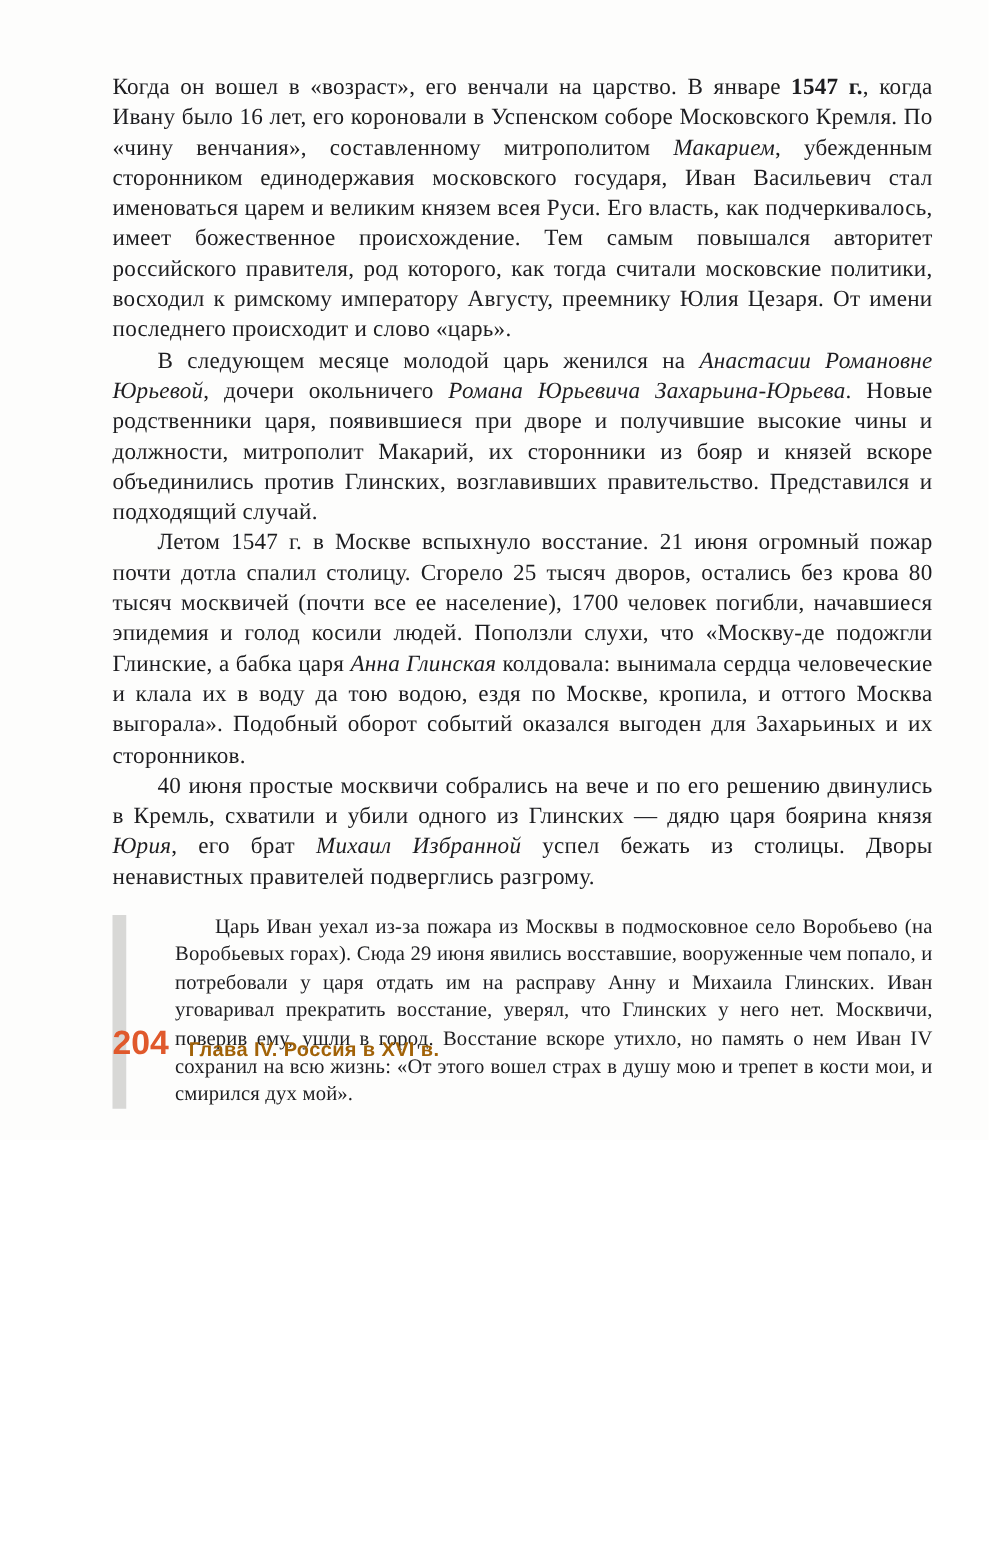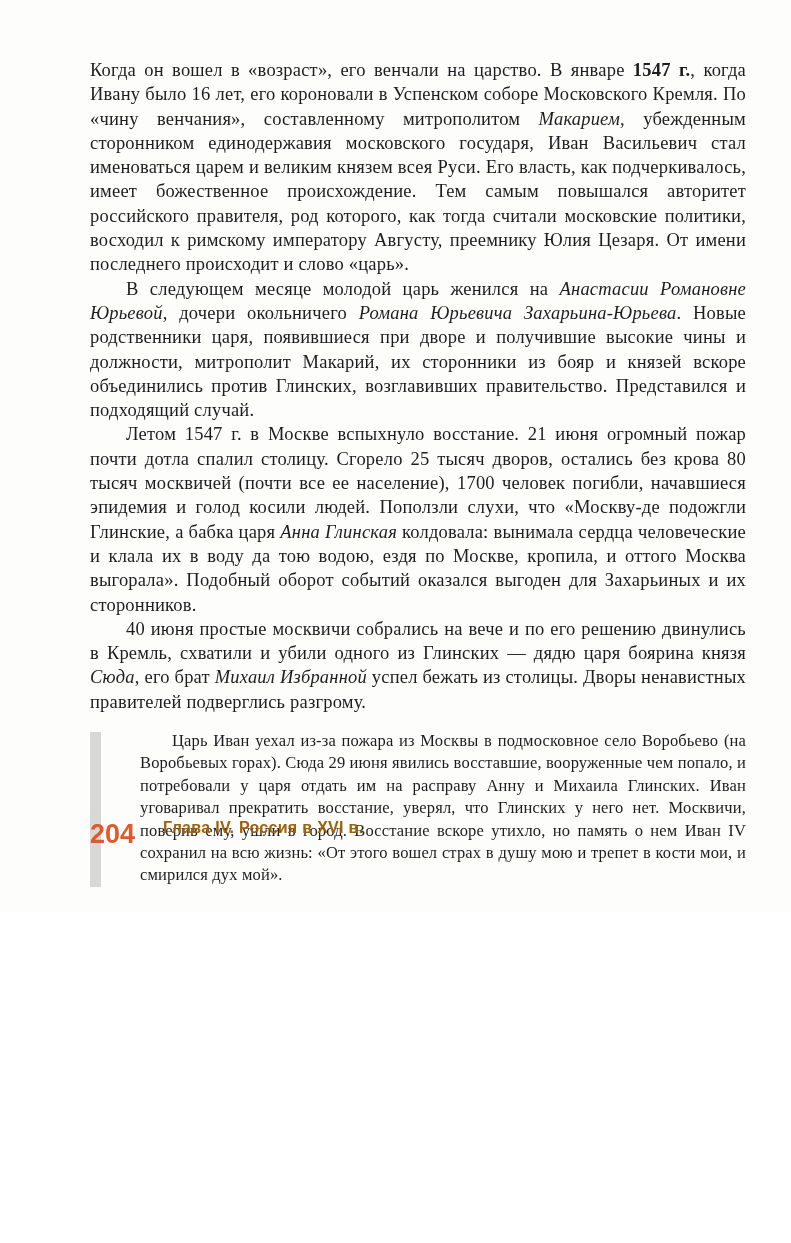--- a/index.html
+++ b/index.html
@@ -41,22 +41,22 @@
     line-height: 22.4px;
     text-align: justify;
     text-indent: 32px;
     letter-spacing: 0.15px;
     hyphens: auto; -webkit-hyphens: auto;
   }
   .footer {
     position: absolute;
     left: 90px; bottom: 62px;
     display: flex;
-    align-items: flex-start;
-    gap: 28px;
+    align-items: flex-end;
+    gap: 16px;
     font-family: "Liberation Sans", sans-serif;
   }
   .page-number {
     font-size: 27px;
     font-weight: bold;
   }
   .chapter {
     font-size: 16px;
     font-weight: bold;
     letter-spacing: 0.3px;
@@ -70,21 +70,21 @@
 <div class="page">
 
   <div class="text-block">
 
     <p class="body-para"><span>Когда он вошел в «возраст», его венчали на царство. В январе </span><span class="seg-b">1547 г.</span><span>, когда Ивану было 16 лет, его короновали в Успенском соборе Московского Кремля. По «чину венчания», составленному митрополитом </span><span class="seg-i">Макарием</span><span>, убежденным сторонником единодержавия московского государя, Иван Васильевич стал именоваться царем и великим князем всея Руси. Его власть, как подчеркивалось, имеет божественное происхождение. Тем самым повышался авторитет российского правителя, род которого, как тогда считали московские политики, восходил к римскому императору Августу, преемнику Юлия Цезаря. От имени последнего происходит и слово «царь».</span></p>
 
     <p class="body-para indent"><span>В следующем месяце молодой царь женился на </span><span class="seg-i">Анастасии Романовне Юрьевой</span><span>, дочери окольничего </span><span class="seg-i">Романа Юрьевича Захарьина-Юрьева</span><span>. Новые родственники царя, появившиеся при дворе и получившие высокие чины и должности, митрополит Макарий, их сторонники из бояр и князей вскоре объединились против Глинских, возглавивших правительство. Представился и подходящий случай.</span></p>
 
     <p class="body-para indent"><span>Летом 1547 г. в Москве вспыхнуло восстание. 21 июня огромный пожар почти дотла спалил столицу. Сгорело 25 тысяч дворов, остались без крова 80 тысяч москвичей (почти все ее население), 1700 человек погибли, начавшиеся эпидемия и голод косили людей. Поползли слухи, что «Москву-де подожгли Глинские, а бабка царя </span><span class="seg-i">Анна Глинская</span><span> колдовала: вынимала сердца человеческие и клала их в воду да тою водою, ездя по Москве, кропила, и оттого Москва выгорала». Подобный оборот событий оказался выгоден для Захарьиных и их сторонников.</span></p>
 
-    <p class="body-para indent"><span>40 июня простые москвичи собрались на вече и по его решению двинулись в Кремль, схватили и убили одного из Глинских — дядю царя боярина князя </span><span class="seg-i">Сюда</span><span>, его брат </span><span class="seg-i">Михаил Избранной</span><span> успел бежать из столицы. Дворы ненавистных правителей подверглись разгрому.</span></p>
+    <p class="body-para indent"><span>40 июня простые москвичи собрались на вече и по его решению двинулись в Кремль, схватили и убили одного из Глинских — дядю царя боярина князя </span><span class="seg-i">Юрия</span><span>, его брат </span><span class="seg-i">Михаил Избранной</span><span> успел бежать из столицы. Дворы ненавистных правителей подверглись разгрому.</span></p>
 
     <div class="petit-wrap">
       <div class="petit-bar" style="background: rgb(216, 216, 214);"></div>
       <p class="petit"><span>Царь Иван уехал из-за пожара из Москвы в подмосковное село Воробьево (на Воробьевых горах). Сюда 29 июня явились восставшие, вооруженные чем попало, и потребовали у царя отдать им на расправу Анну и Михаила Глинских. Иван уговаривал прекратить восстание, уверял, что Глинских у него нет. Москвичи, поверив ему, ушли в город. Восстание вскоре утихло, но память о нем Иван IV сохранил на всю жизнь: «От этого вошел страх в душу мою и трепет в кости мои, и смирился дух мой».</span></p>
     </div>
 
 
   </div>
 
   <div class="footer">

